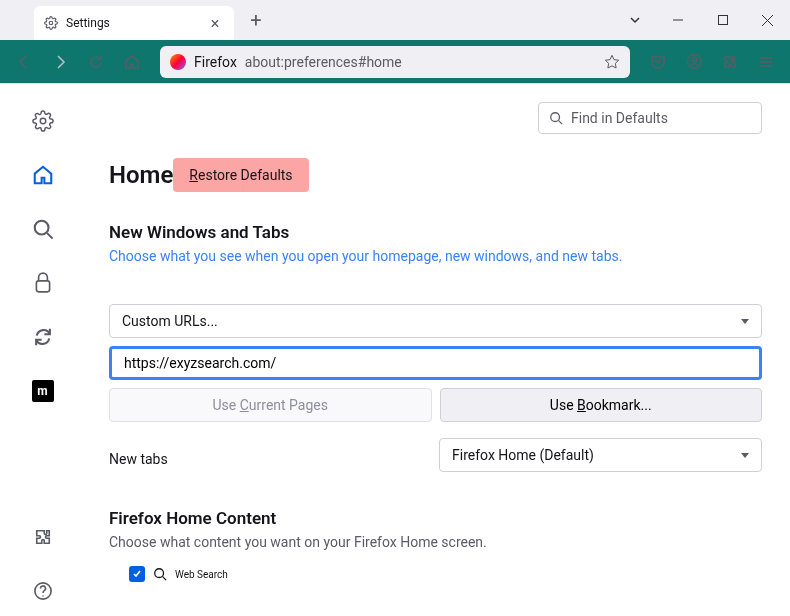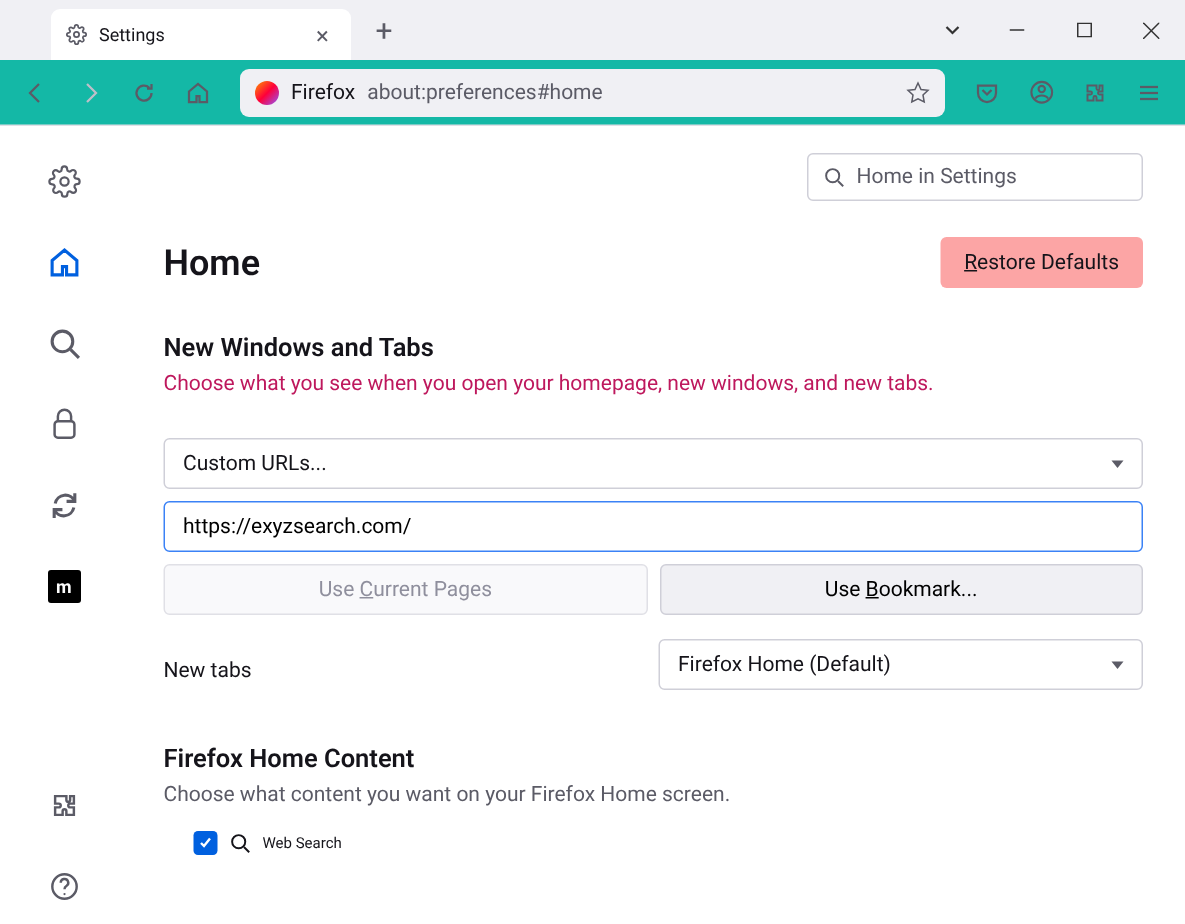--- a/index.html
+++ b/index.html
@@ -6,53 +6,53 @@
     body { width: 790px; height: 616px; background: #fff; overflow: hidden; position: relative; }
     
     .titlebar { height: 40px; background: #f0f0f4; display: flex; align-items: center; }
     .tab { background: #fff; height: 34px; margin-left: 34px; margin-top: 6px; border-radius: 6px 6px 0 0; display: flex; align-items: center; padding: 0 10px; min-width: 200px; gap: 8px; font-size: 12px; color: #15141a; }
     .tab-close { margin-left: auto; font-size: 16px; color: #5b5b66; cursor: pointer; width: 18px; text-align: center; }
     .new-tab { margin-left: 8px; font-size: 20px; color: #5b5b66; cursor: pointer; width: 28px; height: 28px; display: flex; align-items: center; justify-content: center; }
     .window-controls { margin-left: auto; display: flex; gap: 0; }
     .win-ctrl { width: 45px; height: 40px; display: flex; align-items: center; justify-content: center; font-size: 11px; color: #333; }
     .win-menu { width: 40px; display: flex; align-items: center; justify-content: center; font-size: 12px; }
     
-    .toolbar { height: 44px; background: #14b8a6; display: flex; align-items: center; padding: 0 8px; gap: 4px; border-bottom: 1px solid #e0e0e6; }
+    .toolbar { height: 44px; background: #0f766e; display: flex; align-items: center; padding: 0 8px; gap: 4px; border-bottom: 1px solid #e0e0e6; }
     .nav-btn { width: 32px; height: 32px; display: flex; align-items: center; justify-content: center; color: #5b5b66; border-radius: 4px; }
     .nav-btn.disabled { color: #bfbfc9; }
     .urlbar { flex: 1; height: 32px; background: #f0f0f4; border-radius: 6px; display: flex; align-items: center; padding: 0 10px; margin: 0 8px; gap: 8px; font-size: 14px; color: #5b5b66; }
     .urlbar-text { flex: 1; }
     .ff-logo { width: 16px; height: 16px; border-radius: 50%; background: linear-gradient(135deg, #ff9500, #ff0039, #9059ff); }
     
     .content { display: flex; height: calc(616px - 84px); }
     .sidebar { width: 85px; padding-top: 18px; display: flex; flex-direction: column; align-items: center; gap: 16px; }
     .side-icon { width: 38px; height: 38px; display: flex; align-items: center; justify-content: center; border-radius: 6px; color: #5b5b66; }
     .side-icon.active { color: #0060df; }
     .mozilla-icon { width: 22px; height: 22px; background: #000; color: #fff; display: flex; align-items: center; justify-content: center; font-size: 12px; font-weight: bold; border-radius: 2px; }
     
     .main { flex: 1; padding: 18px 28px 0 24px; overflow: hidden; }
     .search-row { display: flex; justify-content: flex-end; margin-bottom: 24px; }
     .search-box { width: 224px; height: 32px; border: 1px solid #cfcfd8; border-radius: 4px; display: flex; align-items: center; padding: 0 10px; gap: 8px; color: #5b5b66; font-size: 14px; }
     
-    .page-header { display: flex; justify-content: space-between; align-items: center; margin-bottom: 30px; }
+    .page-header { display: flex; justify-content: flex-start; align-items: center; margin-bottom: 30px; }
     .page-title { font-size: 24px; font-weight: 600; color: #15141a; }
     .restore-btn { height: 34px; padding: 0 16px; background: #fca5a5; border: none; border-radius: 4px; font-size: 14px; color: #15141a; }
     .restore-btn u { text-decoration: underline; }
     
     .section-title { font-size: 17px; font-weight: 600; color: #15141a; margin-bottom: 6px; }
-    .section-desc { font-size: 14px; color: #be185d; margin-bottom: 28px; }
+    .section-desc { font-size: 14px; color: #3b82f6; margin-bottom: 40px; }
     
     .form-row { display: flex; align-items: flex-start; margin-bottom: 6px; }
     .form-label { width: 330px; font-size: 14px; color: #15141a; padding-top: 8px; }
     .form-controls { flex: 1; display: flex; flex-direction: column; gap: 8px; }
     
     .dropdown { height: 34px; border: 1px solid #cfcfd8; border-radius: 4px; background: #fff; display: flex; align-items: center; padding: 0 12px; font-size: 14px; color: #15141a; position: relative; }
     .dropdown::after { content: ''; position: absolute; right: 12px; width: 0; height: 0; border-left: 4px solid transparent; border-right: 4px solid transparent; border-top: 5px solid #5b5b66; }
     
-    .text-input { height: 34px; border: 1px solid #3b82f6; border-radius: 4px; padding: 0 12px; font-size: 14px; width: 100%; }
+    .text-input { height: 34px; border: 3px solid #3b82f6; border-radius: 4px; padding: 0 12px; font-size: 14px; width: 100%; }
     
     .btn-row { display: flex; gap: 8px; }
     .btn { flex: 1; height: 34px; border: 1px solid #cfcfd8; background: #f0f0f4; border-radius: 4px; font-size: 14px; white-space: nowrap; overflow: hidden; text-overflow: ellipsis; padding: 0 8px; }
     .btn.disabled { color: #8f8f9d; background: #f9f9fb; border-color: #e0e0e6; }
     .btn u { text-decoration: underline; }
     
     .newtabs-row { display: flex; align-items: center; margin-top: 16px; margin-bottom: 36px; }
     
     .section2-title { font-size: 17px; font-weight: 600; color: #15141a; margin-bottom: 6px; }
     .section2-desc { font-size: 14px; color: #5b5b66; margin-bottom: 16px; }
@@ -206,21 +206,21 @@
     </div>
   </div>
 
   <div class="main">
     <div class="search-row">
       <div class="search-box">
         <svg width="14" height="14" viewBox="0 0 16 16">
             <circle cx="7" cy="7" r="5" fill="none" stroke="#5b5b66" stroke-width="1.5"></circle>
             <line x1="11" y1="11" x2="15" y2="15" stroke="#5b5b66" stroke-width="1.5"></line>
           </svg>
-        <span>Home in Settings</span>
+        <span>Find in Defaults</span>
       </div>
     </div>
 
     <div class="page-header">
       <div class="page-title">Home</div>
       <button class="restore-btn"><u>R</u><span>estore Defaults</span></button>
     </div>
 
     <div class="section-title">New Windows and Tabs</div>
     <div class="section-desc">Choose what you see when you open your homepage, new windows, and new tabs.</div>

